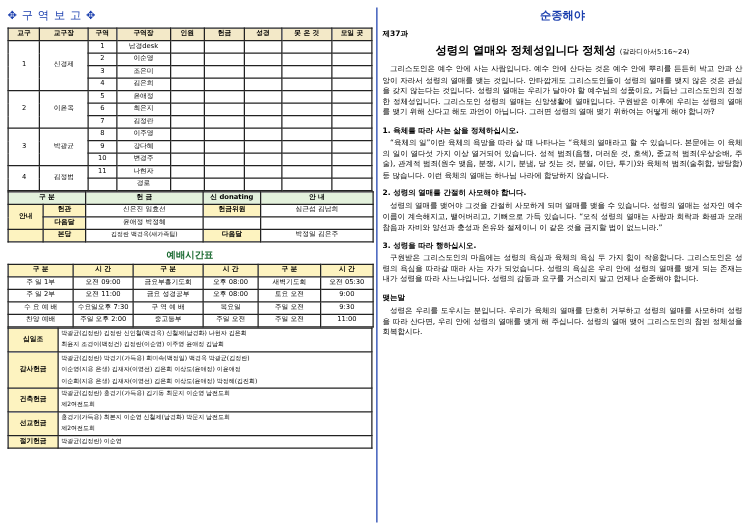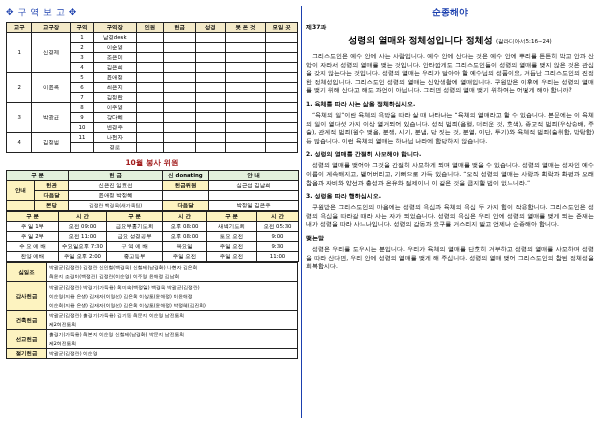--- a/index.html
+++ b/index.html
@@ -210,21 +210,20 @@
         <td>경로</td>
         <td></td>
             <td></td>
         <td></td>
             <td></td>
             <td></td>
       </tr>
     </tbody>
       </table>
 
-    <div class="sectionhead red">10월 봉사 위원</div>
     <table>
       <colgroup>
           <col style="width:28px">
           <col style="width:34px">
           <col style="width:94px">
           <col style="width:46px">
           <col style="width:90px">
         </colgroup>
       <tbody>
           <tr>
@@ -249,20 +248,21 @@
       <tr>
         <td class="lbl"></td>
         <td class="lbl">본당</td>
         <td class="small">김정란 백경옥(새가족팀)</td>
         <td class="lbl">다음달</td>
         <td>박정일 김은주</td>
       </tr>
     </tbody>
       </table>
 
+    <div class="sectionhead green">예배시간표</div>
     <table>
       <colgroup>
           <col style="width:52px">
           <col style="width:48px">
           <col style="width:56px">
           <col style="width:44px">
           <col style="width:50px">
           <col style="width:42px">
         </colgroup>
       <tbody>

